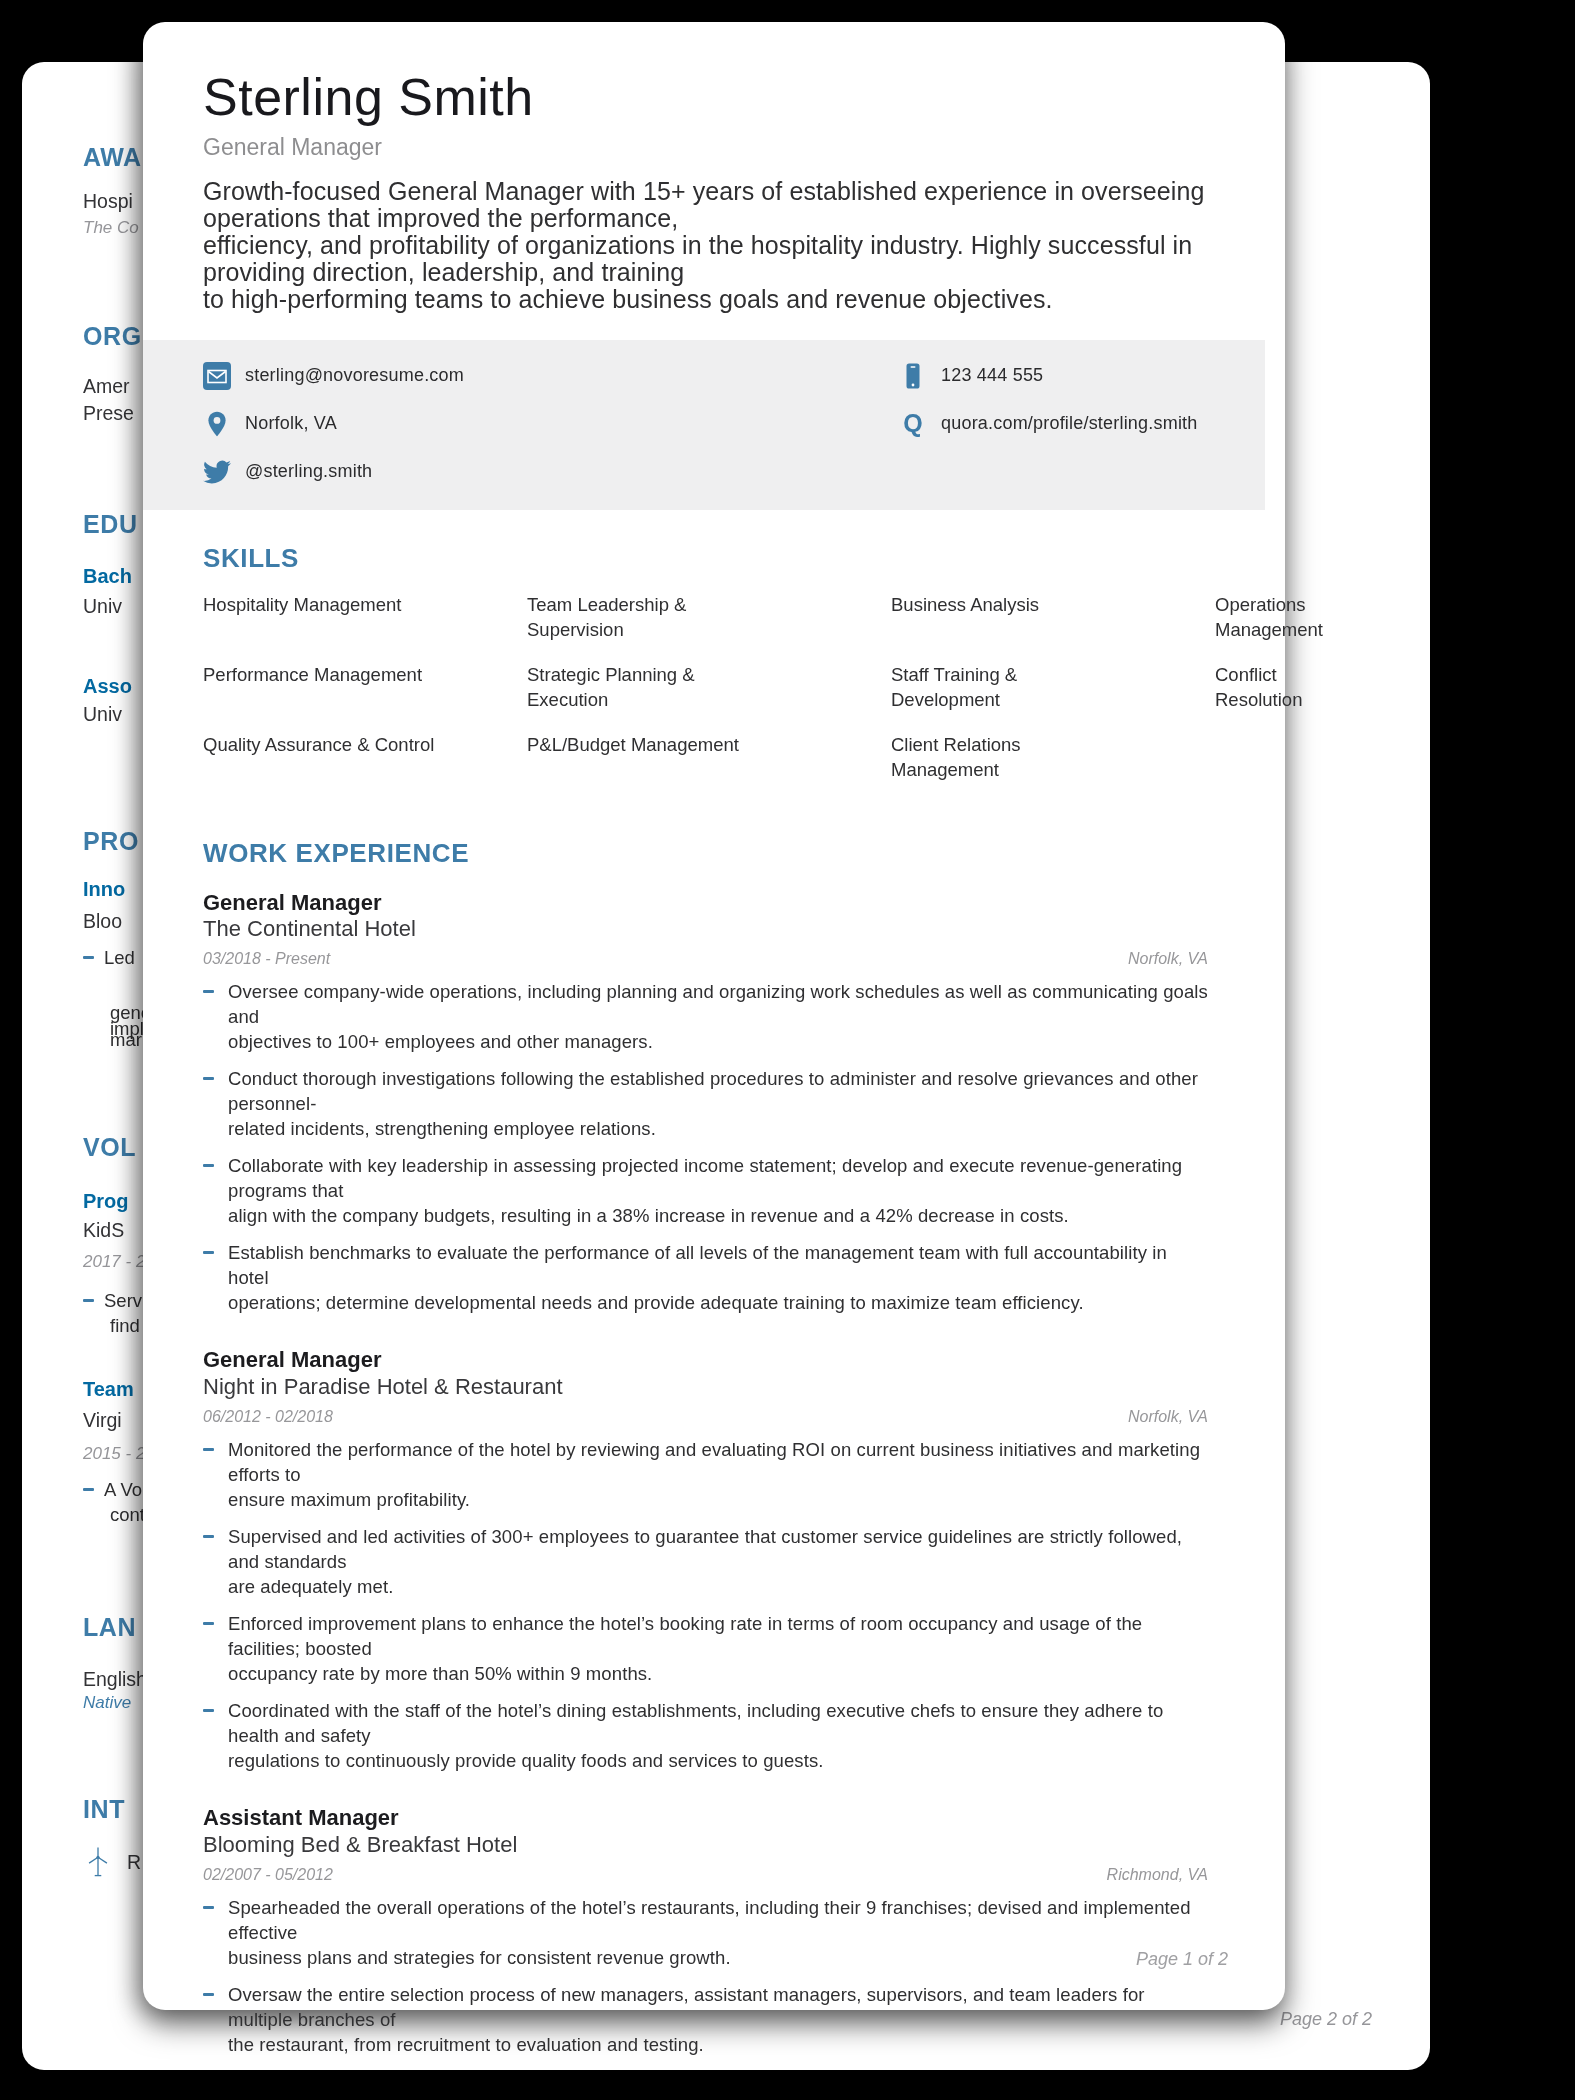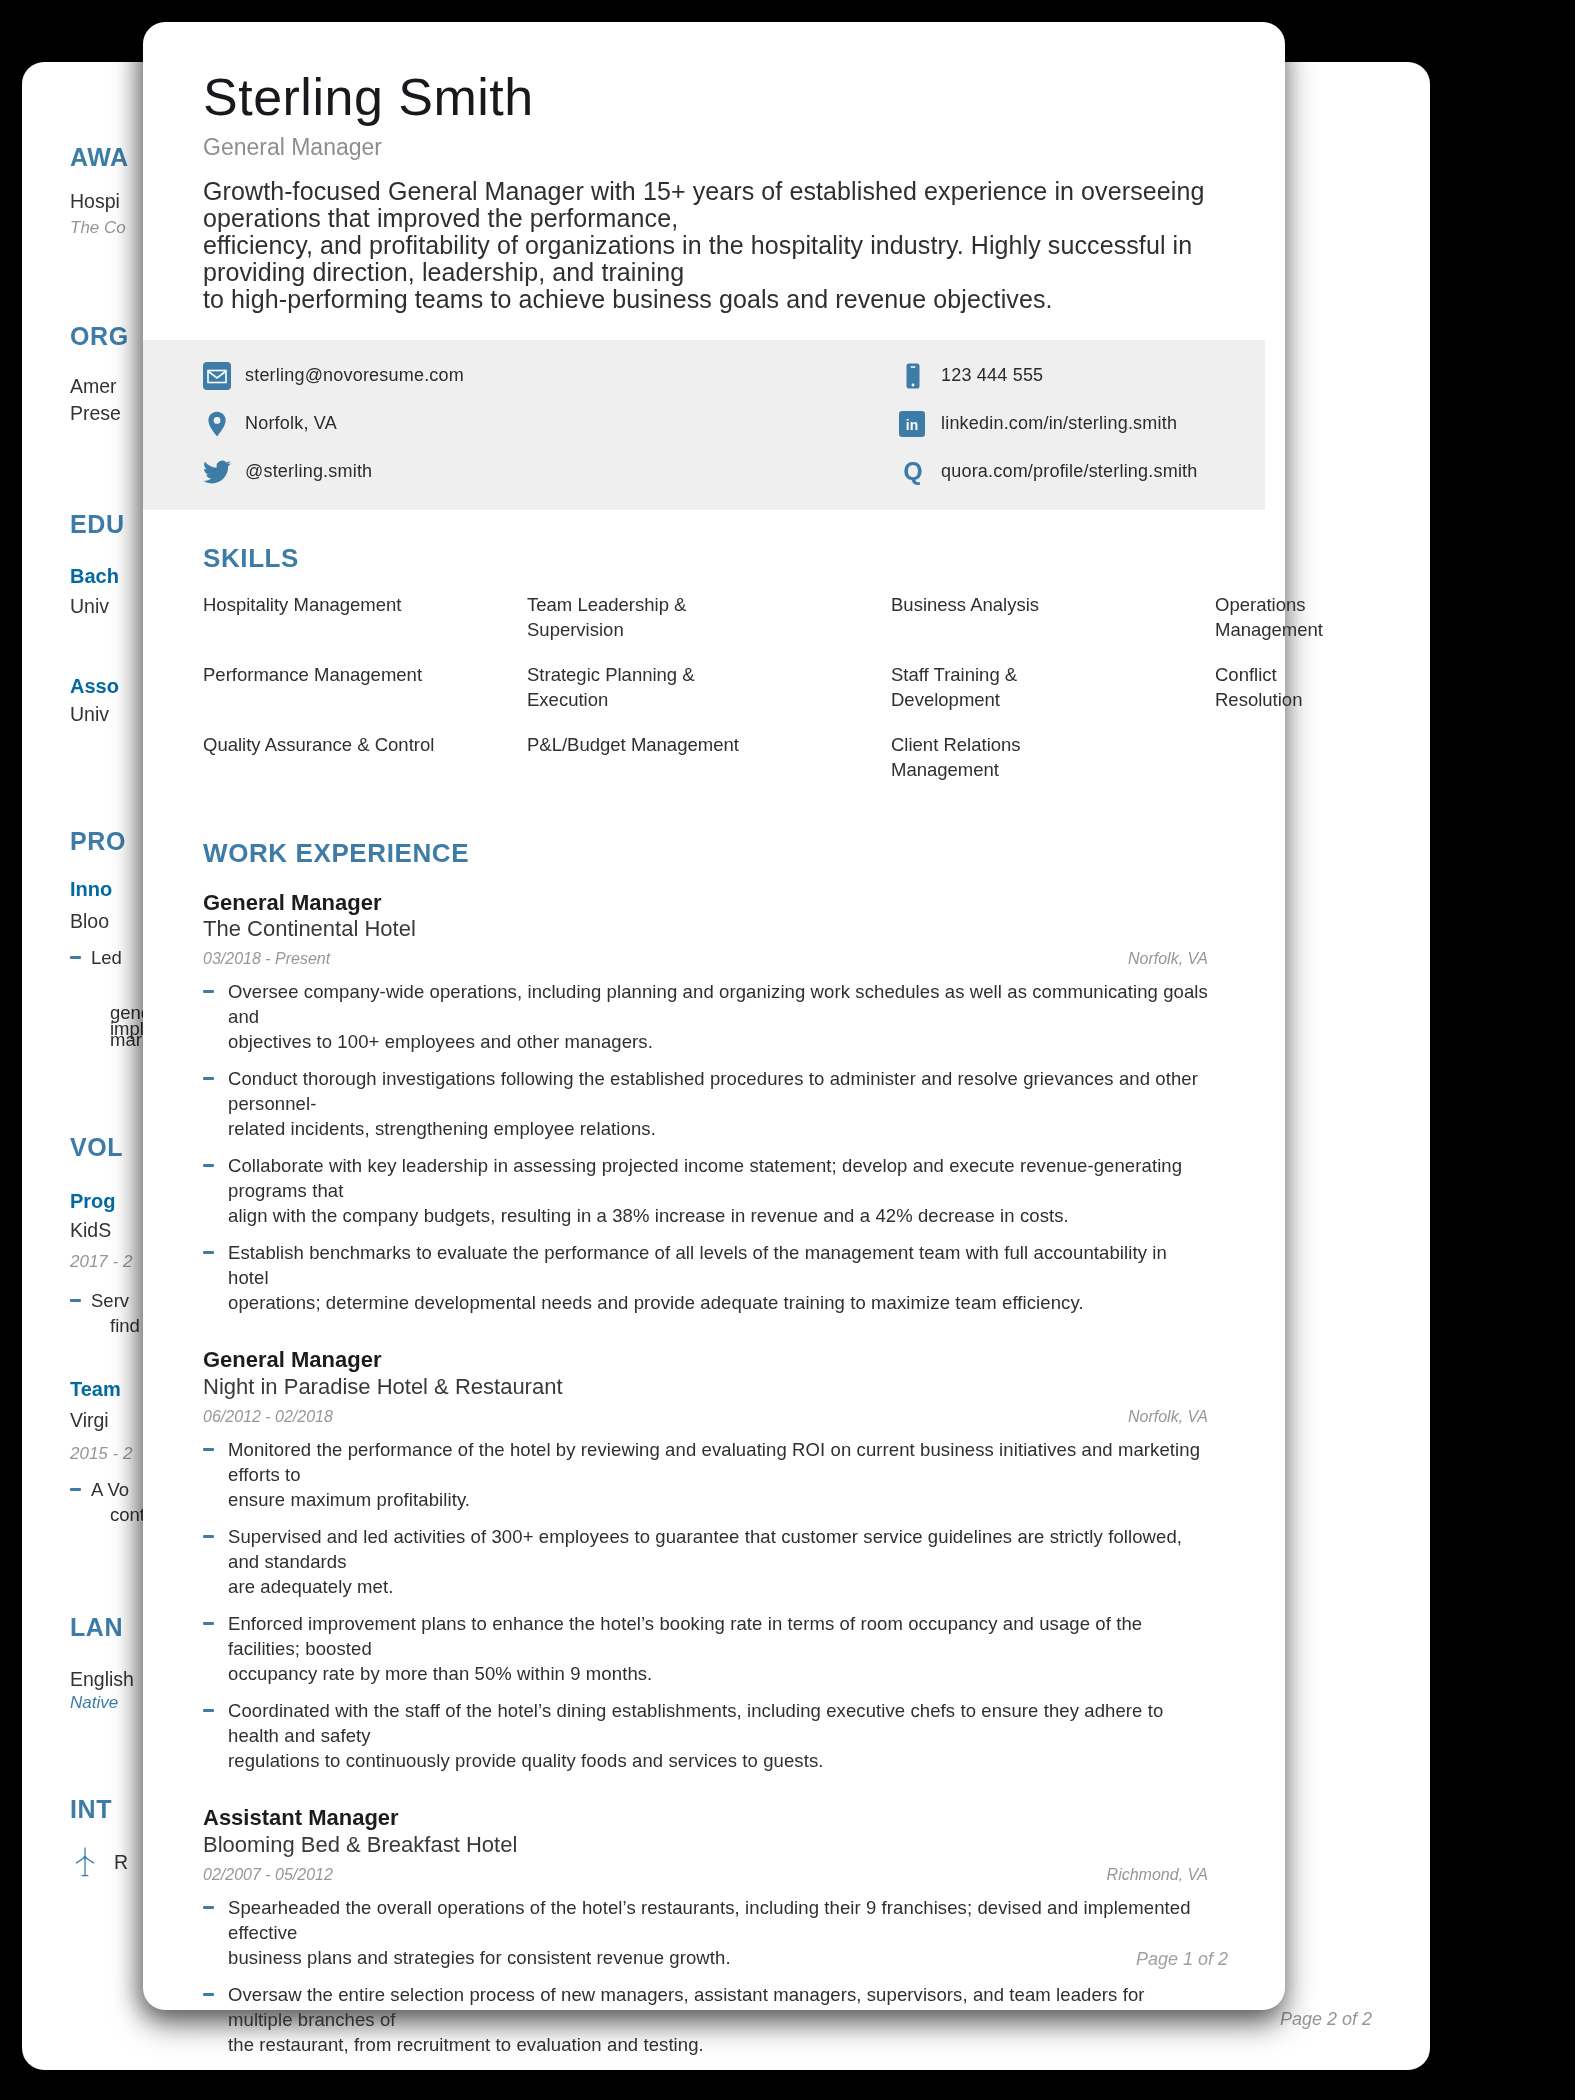--- a/index.html
+++ b/index.html
@@ -51,21 +51,21 @@
   .bullets{margin-top:10px;}
   .bullet{display:flex;margin-bottom:12px;}
   .bullet-dash{flex:0 0 11px;height:3px;background:var(--accent);margin:11px 14px 0 0;border-radius:1px;}
   .bullet-text{font-size:18.5px;line-height:25px;color:#2f2f31;white-space:pre-line;letter-spacing:.1px;}
   .entry-gap{margin-top:32px;}
   .page-footer{
     position:absolute;right:57px;bottom:40px;
     font-style:italic;font-size:18px;color:#a0a0a3;
   }
   
-  .frag{position:absolute;left:48px;white-space:nowrap;}
+  .frag{position:absolute;left:61px;white-space:nowrap;}
   .p2-heading{color:var(--accent);font-weight:bold;font-size:25px;letter-spacing:.6px;}
   .p2-bold{font-weight:bold;font-size:20px;color:#0369a1;}
   .p2-normal{font-size:19.5px;color:#333336;}
   .p2-italic{font-style:italic;font-size:17px;color:#96969a;}
   .p2-italic-accent{font-style:italic;font-size:17px;color:var(--accent);}
   .p2-bullet{display:flex;font-size:18.5px;color:#2f2f31;}
   .p2-bullet .bullet-dash{margin:9px 10px 0 0;}
   .p2-cont{left:88px;font-size:18.5px;color:#2f2f31;}
   .p2-interest{display:flex;align-items:center;font-size:19.5px;color:#333336;}
   .p2-interest .ticon{margin-right:14px;color:var(--accent);display:flex;}
@@ -179,29 +179,20 @@
             <svg width="28" height="28" viewBox="0 0 28 28">
               <rect x="7.5" y="1.5" width="13" height="25" rx="2.6" fill="#3e7ca8"></rect>
               <circle cx="14" cy="23" r="1.4" fill="#fff"></circle>
               <rect x="11.5" y="4.2" width="5" height="1.6" rx=".8" fill="#fff"></rect>
             </svg>
           </span>
           <span class="contact-text">123 444 555</span>
         </div>
         <div class="contact-item">
           <span class="contact-icon">
-            <svg width="26" height="26" viewBox="0 0 28 28">
-              <rect width="28" height="28" rx="3.5" fill="#3e7ca8"></rect>
-              <text x="14" y="20.5" font-size="15" font-family="Liberation Sans,sans-serif" font-weight="bold" fill="#fff" text-anchor="middle">in</text>
-            </svg>
-          </span>
-          <span class="contact-text">linkedin.com/in/sterling.smith</span>
-        </div>
-        <div class="contact-item">
-          <span class="contact-icon">
             <svg width="28" height="28" viewBox="0 0 28 28">
               <text x="14" y="22" font-size="25" font-family="Liberation Sans,sans-serif" font-weight="bold" fill="#3e7ca8" text-anchor="middle">Q</text>
             </svg>
           </span>
           <span class="contact-text">quora.com/profile/sterling.smith</span>
         </div>
       </div>
   </div>
 
   <div class="section-heading" id="skills-heading">SKILLS</div>

